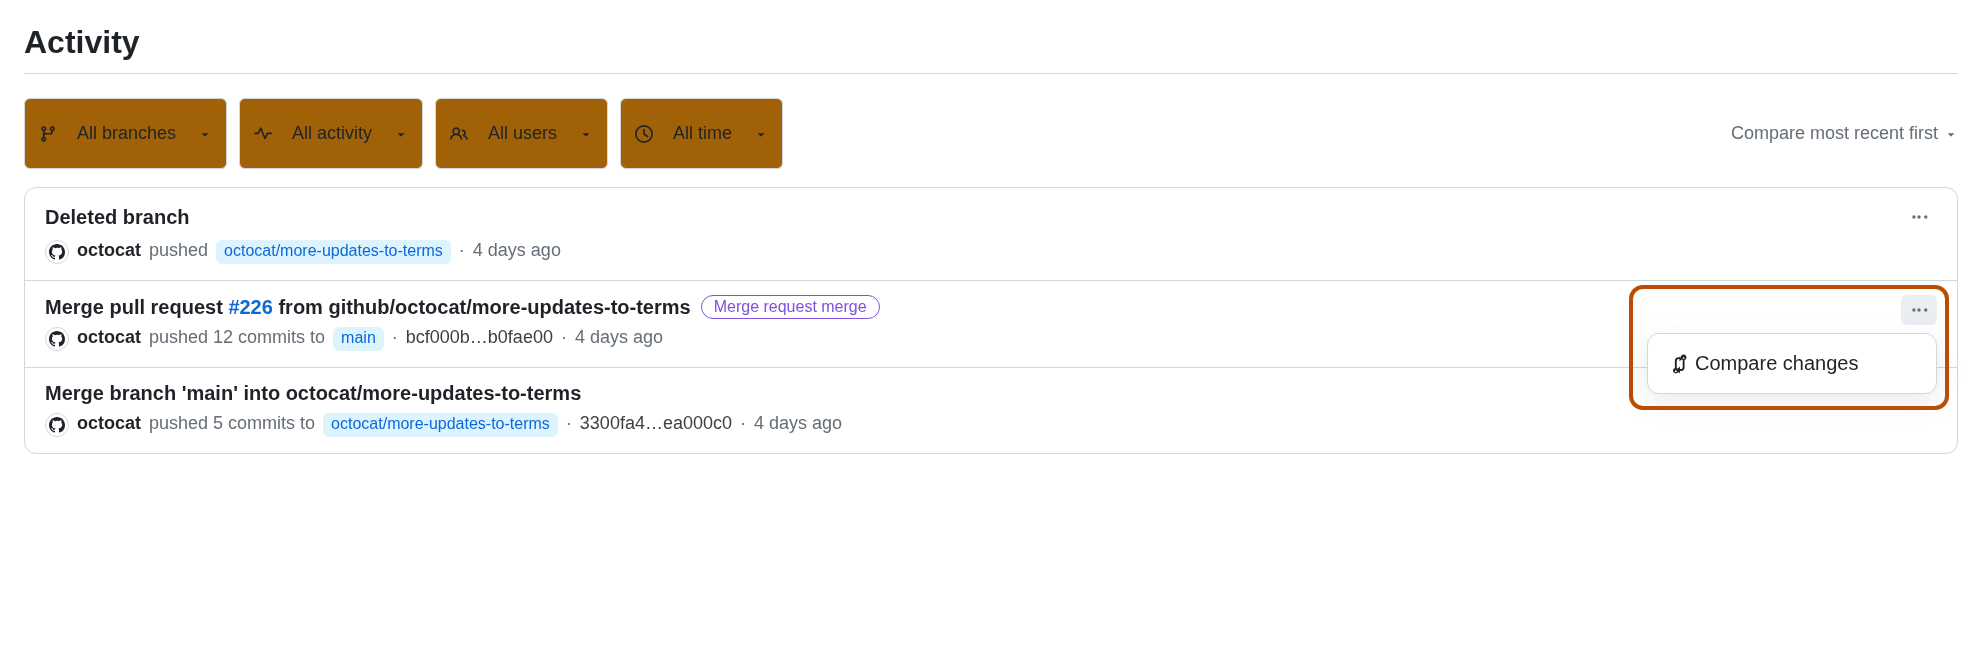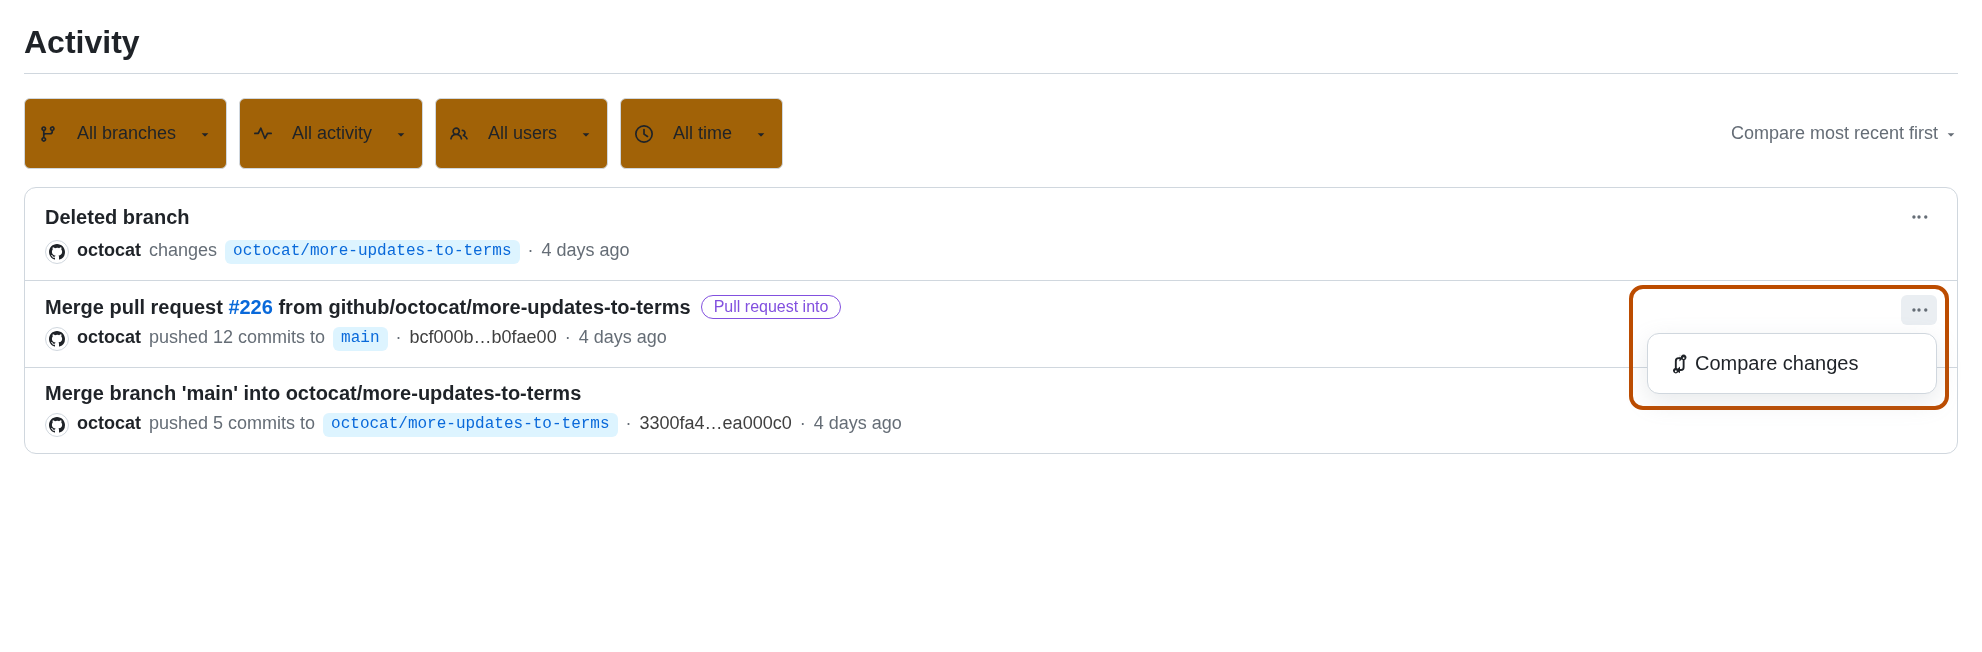--- a/index.html
+++ b/index.html
@@ -115,21 +115,21 @@
     flex-shrink: 0;
   }
   .avatar svg { width: 16px; height: 16px; }
   .username {
     font-weight: 600;
     color: #1f2328;
   }
   .branch-chip {
     background: #ddf4ff;
     color: #0969da;
-    font-family: Liberation Mono, monospace;
+    font-family: Liberation Sans, sans-serif;
     padding: 2px 8px;
     border-radius: 6px;
     font-size: 16px;
     cursor: pointer;
   }
   .sep { color: #656d76; }
   .sha { color: #404040; }
   .popover-wrap {
     position: absolute;
     top: 4px;
@@ -254,33 +254,33 @@
           </svg>
       </button>
     </div>
     <div class="item-sub">
       <span class="avatar">
           <svg viewBox="0 0 16 16">
             <use href="#i-octocat"></use>
           </svg>
         </span>
       <span class="username">octocat</span>
-      <span>changes</span>
+      <span>pushed</span>
       <span class="branch-chip">octocat/more-updates-to-terms</span>
       <span class="sep">·</span>
       <span>4 days ago</span>
     </div>
   </div>
 
   <div class="activity-item">
     <div class="item-header">
       <span class="item-title">
         <span>Merge pull request </span><span class="pr-number">#226</span><span> from github/octocat/more-updates-to-terms</span>
       </span>
-      <span class="badge-pr-merge">Pull request into</span>
+      <span class="badge-pr-merge">Merge request merge</span>
     </div>
     <div class="item-sub">
       <span class="avatar">
           <svg viewBox="0 0 16 16">
             <use href="#i-octocat"></use>
           </svg>
         </span>
       <span class="username">octocat</span>
       <span>pushed 12 commits to</span>
       <span class="branch-chip">main</span>

